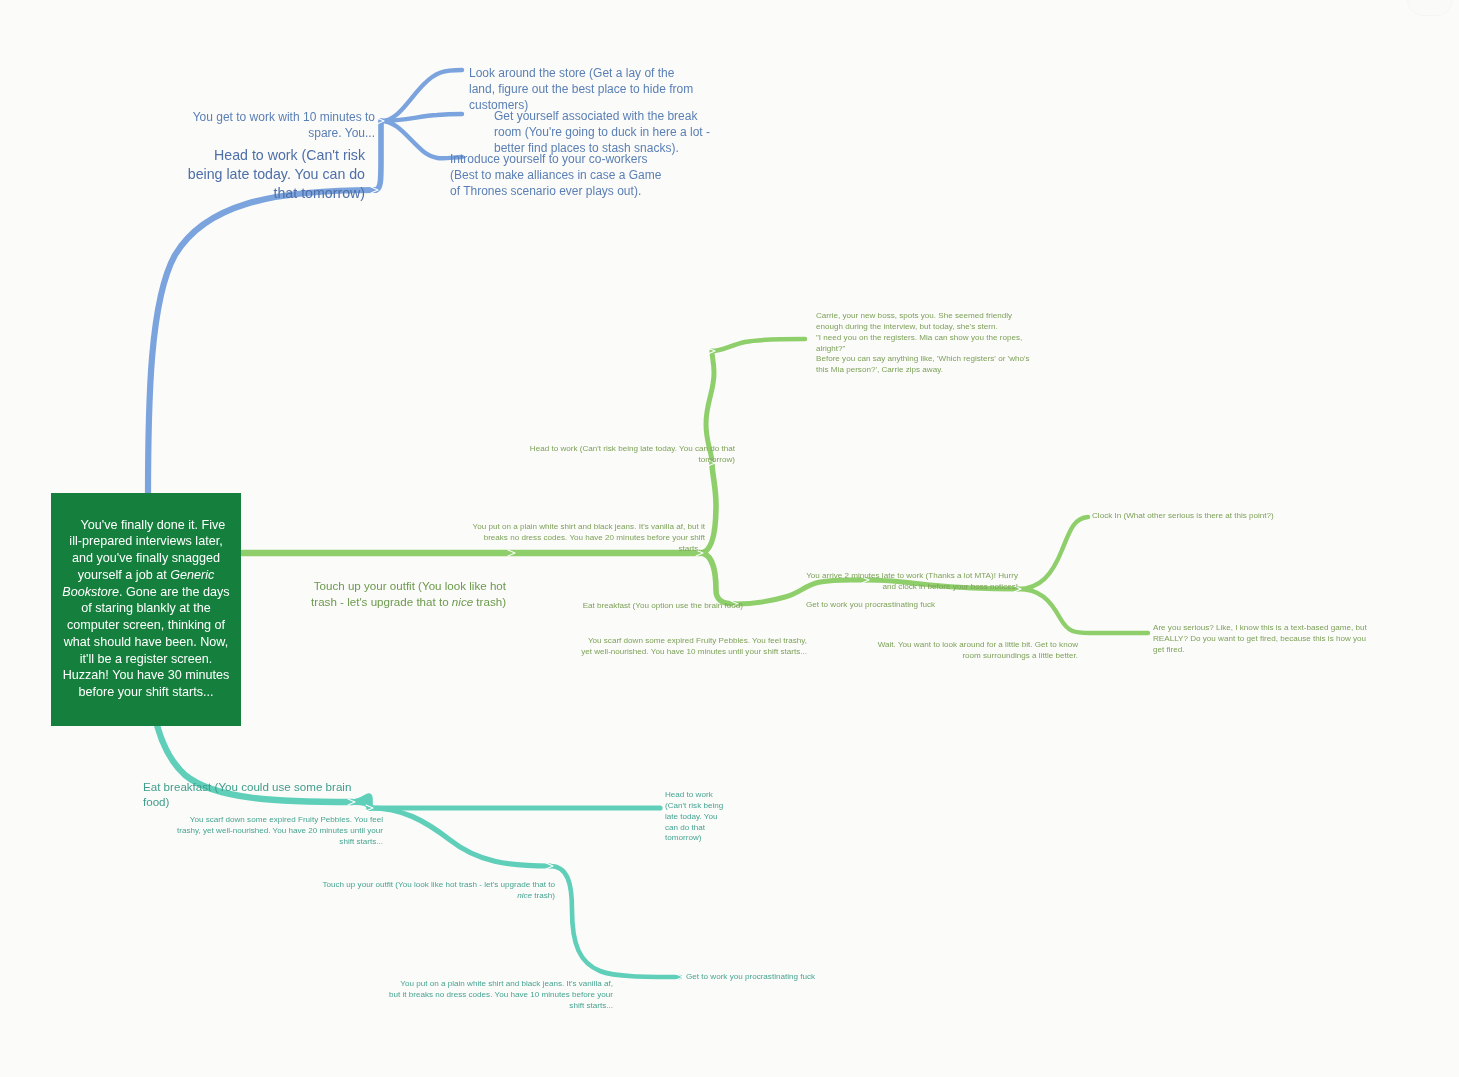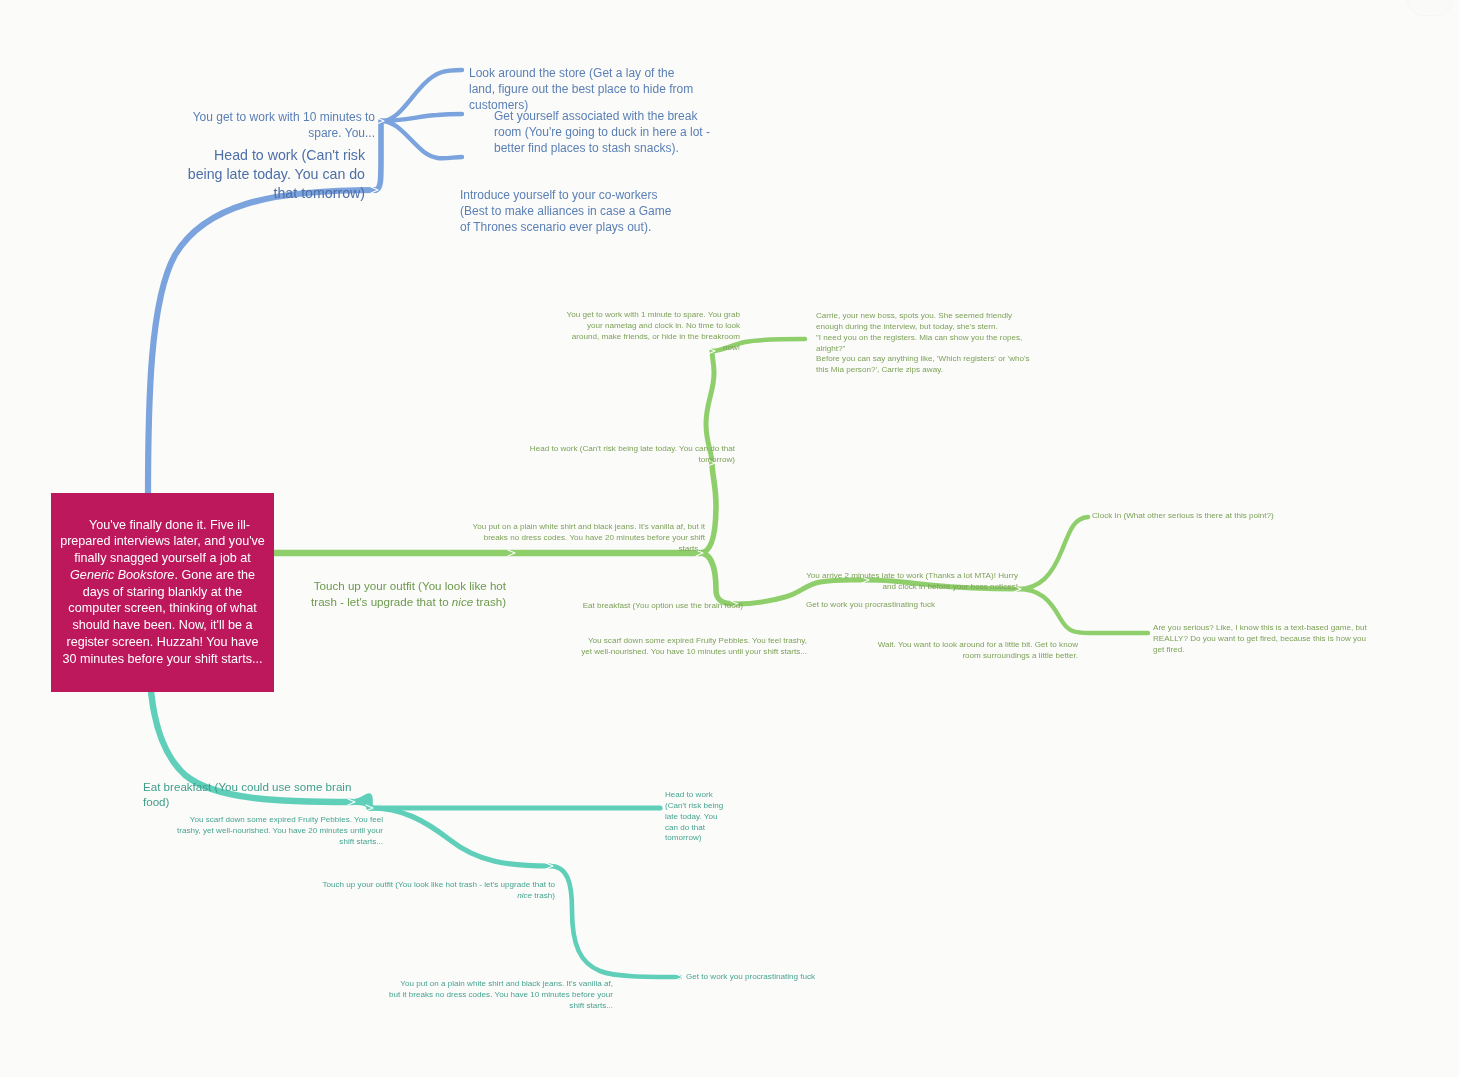--- a/index.html
+++ b/index.html
@@ -164,43 +164,42 @@
       <path d="M550,866 C568,866 572,884 572,910 C572,945 580,963 600,971
                C615,977 645,977 680,977" stroke="#5fcfb9" stroke-width="4.6"></path>
 
       <path d="M348,799 l7,3 -7,3" stroke="#ffffff" stroke-width="1.1"></path>
       <path d="M366,805 l7,3 -7,3" stroke="#ffffff" stroke-width="1.1"></path>
       <path d="M546,863 l7,3 -7,3" stroke="#ffffff" stroke-width="1.1"></path>
       <path d="M676,974 l7,3 -7,3" stroke="#ffffff" stroke-width="1.1"></path>
     </g>
   </svg>
 
-  <div class="node root-node" style="left: 51px; top: 493px; width: 223px; background: #be185d; color: rgb(255, 255, 255);">
+  <div class="node root-node" style="left: 51px; top: 493px; width: 190px; background: #15803d; color: rgb(255, 255, 255);">
     <span>You've finally done it. Five ill-prepared interviews later, and you've finally snagged yourself a job at </span><i>Generic Bookstore</i><span>. Gone are the days of staring blankly at the computer screen, thinking of what should have been. Now, it'll be a register screen. Huzzah! You have 30 minutes before your shift starts...</span>
   </div>
 
   <div class="node lbl-blue-main" style="left: 185px; top: 146px; width: 180px; color: rgb(78, 111, 168);">Head to work (Can't risk being late today. You can do that tomorrow)</div>
 
   <div class="node lbl-blue-sm right" style="left: 178px; top: 109px; width: 197px; color: rgb(90, 127, 181);">You get to work with 10 minutes to spare. You...</div>
 
   <div class="node lbl-blue-sm left" style="left: 469px; top: 65px; width: 225px; color: rgb(90, 127, 181);">Look around the store (Get a lay of the land, figure out the best place to hide from customers)</div>
 
   <div class="node lbl-blue-sm left" style="left: 494px; top: 108px; width: 225px; color: rgb(90, 127, 181);">Get yourself associated with the break room (You're going to duck in here a lot - better find places to stash snacks).</div>
 
-  <div class="node lbl-blue-sm left" style="left: 460px; top: 151px; width: 222px; color: rgb(90, 127, 181); margin-top: 36px;">Introduce yourself to your co-workers (Best to make alliances in case a Game of Thrones scenario ever plays out).</div>
+  <div class="node lbl-blue-sm left" style="left: 450px; top: 151px; width: 222px; color: rgb(90, 127, 181);">Introduce yourself to your co-workers (Best to make alliances in case a Game of Thrones scenario ever plays out).</div>
 
   <div class="node lbl-green-main" style="left: 280px; top: 563px; width: 226px; color: rgb(109, 154, 78);">
     <span>Touch up your outfit (You look like hot trash - let's upgrade that to </span><i>nice</i><span> trash)</span>
   </div>
 
   <div class="node lbl-green-sm right" style="left: 455px; top: 522px; width: 250px; color: rgb(125, 161, 89);">You put on a plain white shirt and black jeans. It's vanilla af, but it breaks no dress codes. You have 20 minutes before your shift starts...</div>
 
   <div class="node lbl-green-sm right" style="left: 526px; top: 444px; width: 209px; color: rgb(125, 161, 89);">Head to work (Can't risk being late today. You can do that tomorrow)</div>
 
-  <div class="node lbl-green-sm right" style="left: 558px; top: 310px; width: 182px; color: rgb(125, 161, 89);">You get to work with 1 minute to spare. You grab your nametag and clock in. No time to look around, make friends, or hide in the breakroom now!</div>
 
   <div class="node lbl-green-sm left" style="left: 816px; top: 311px; width: 218px; color: rgb(125, 161, 89);">Carrie, your new boss, spots you. She seemed friendly enough during the interview, but today, she's stern.
 "I need you on the registers. Mia can show you the ropes, alright?"
 Before you can say anything like, 'Which registers' or 'who's this Mia person?', Carrie zips away.</div>
 
   <div class="node lbl-green-sm right" style="left: 580px; top: 601px; width: 163px; color: rgb(125, 161, 89);">Eat breakfast (You option use the brain food)</div>
 
   <div class="node lbl-green-sm right" style="left: 580px; top: 636px; width: 227px; color: rgb(125, 161, 89);">You scarf down some expired Fruity Pebbles. You feel trashy, yet well-nourished. You have 10 minutes until your shift starts...</div>
 
   <div class="node lbl-green-sm left" style="left: 806px; top: 600px; width: 220px; color: rgb(125, 161, 89);">Get to work you procrastinating fuck</div>

